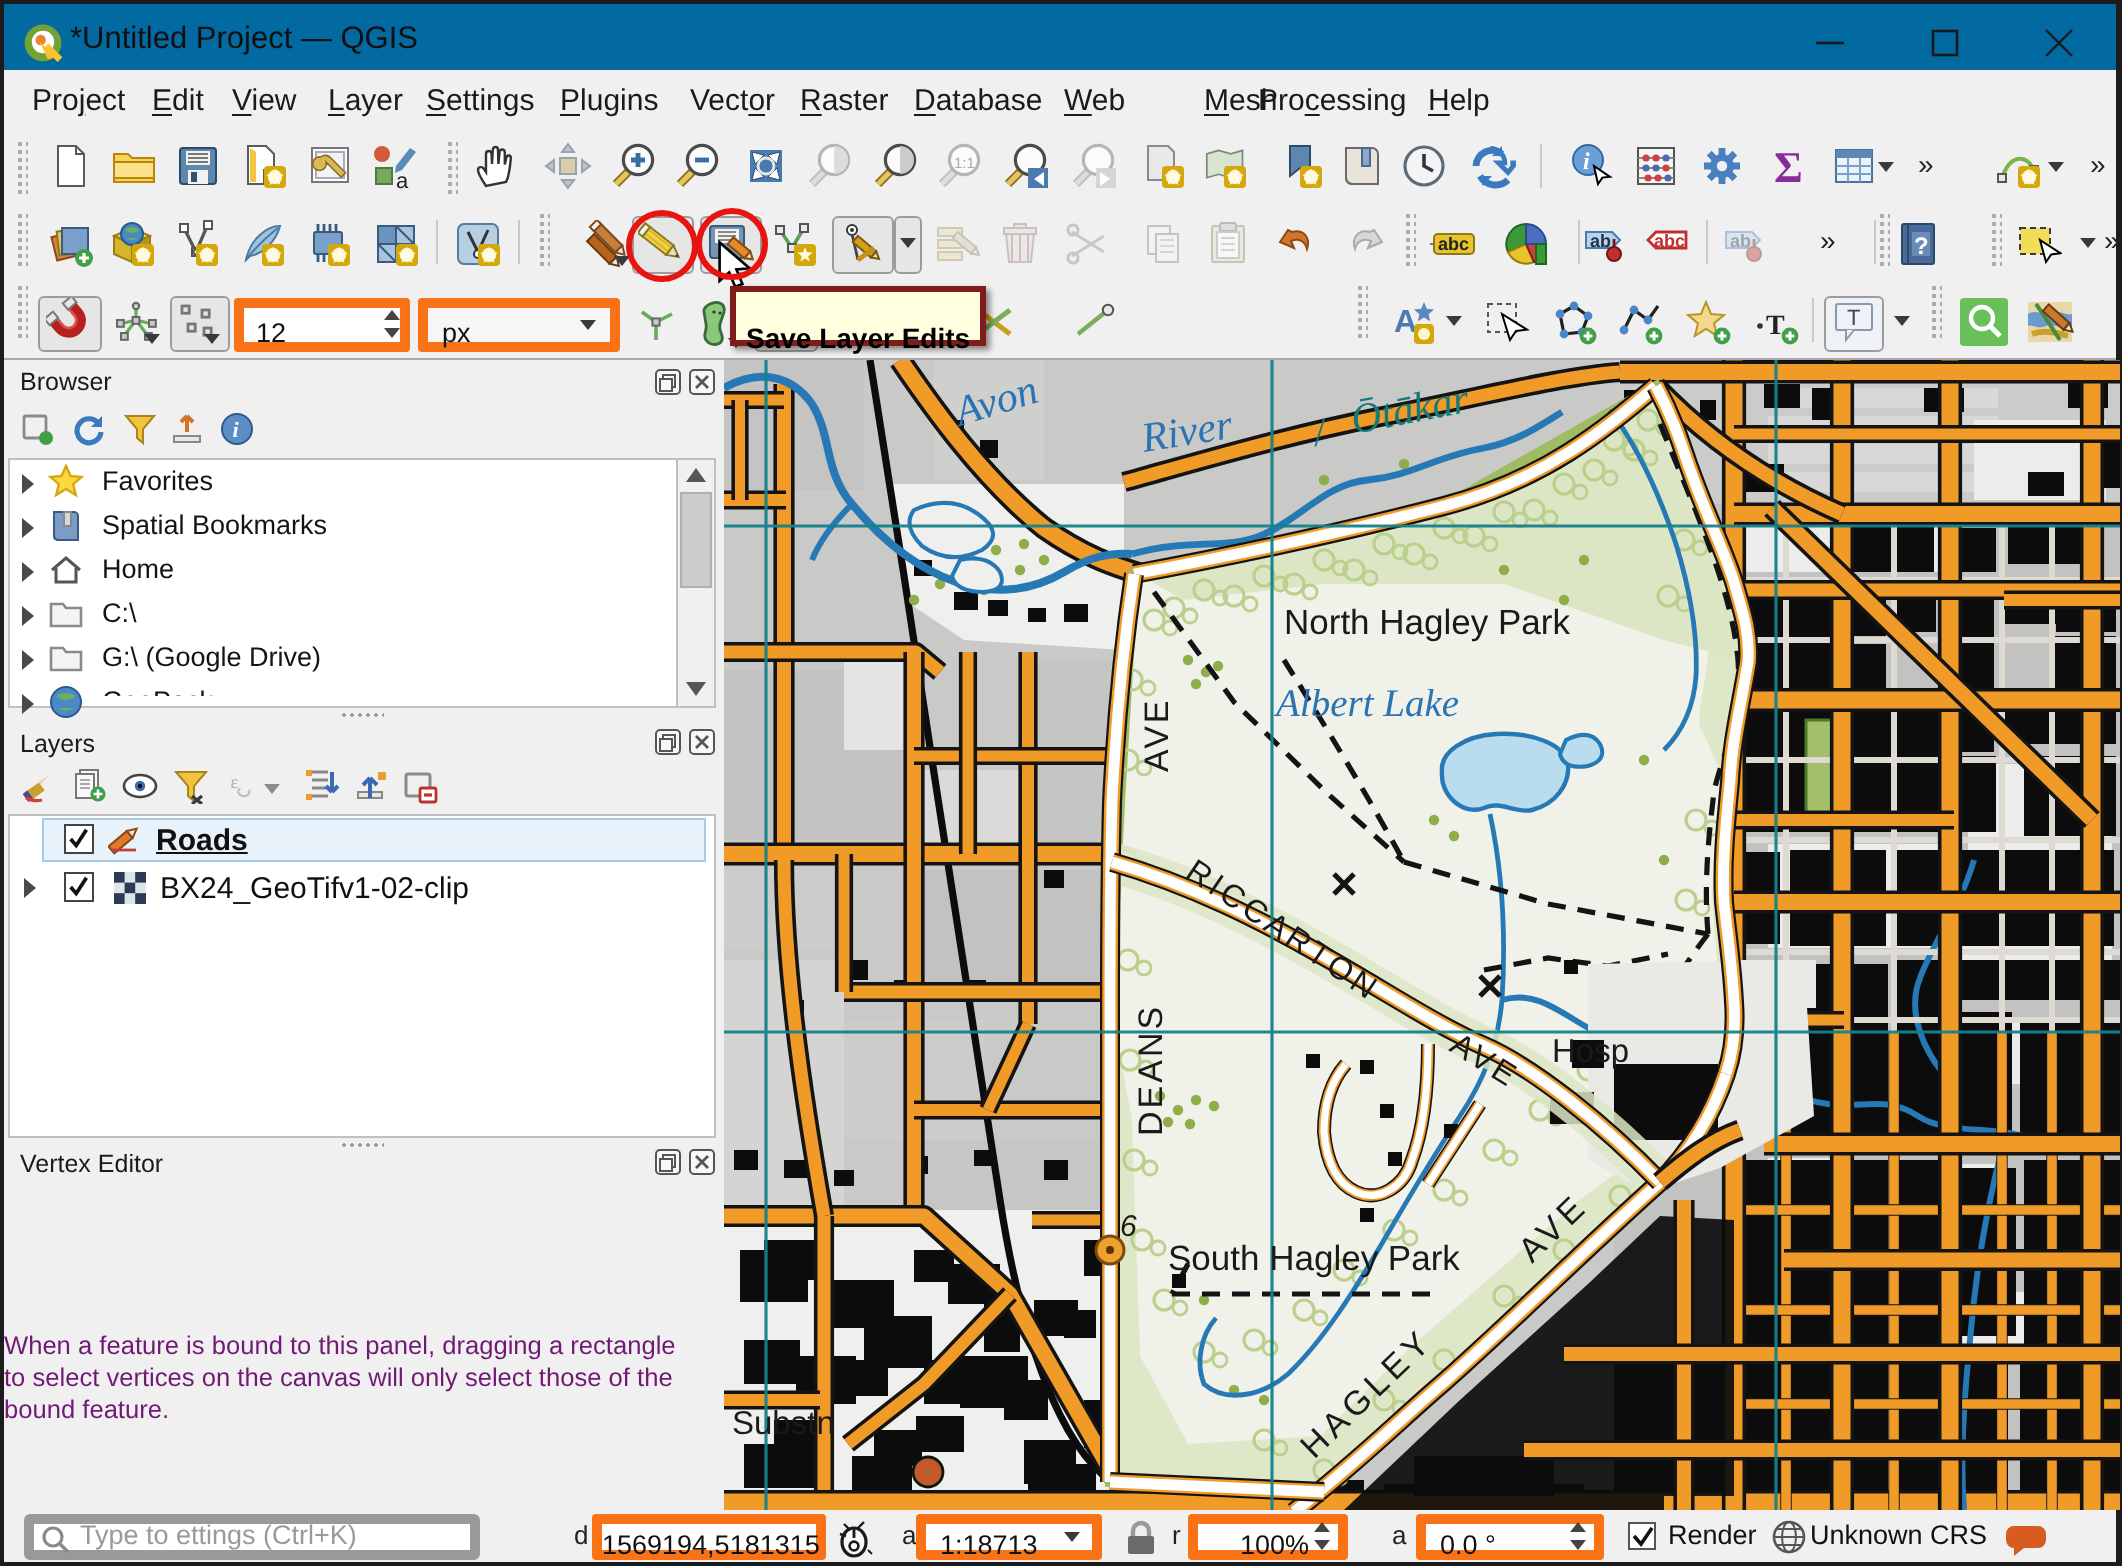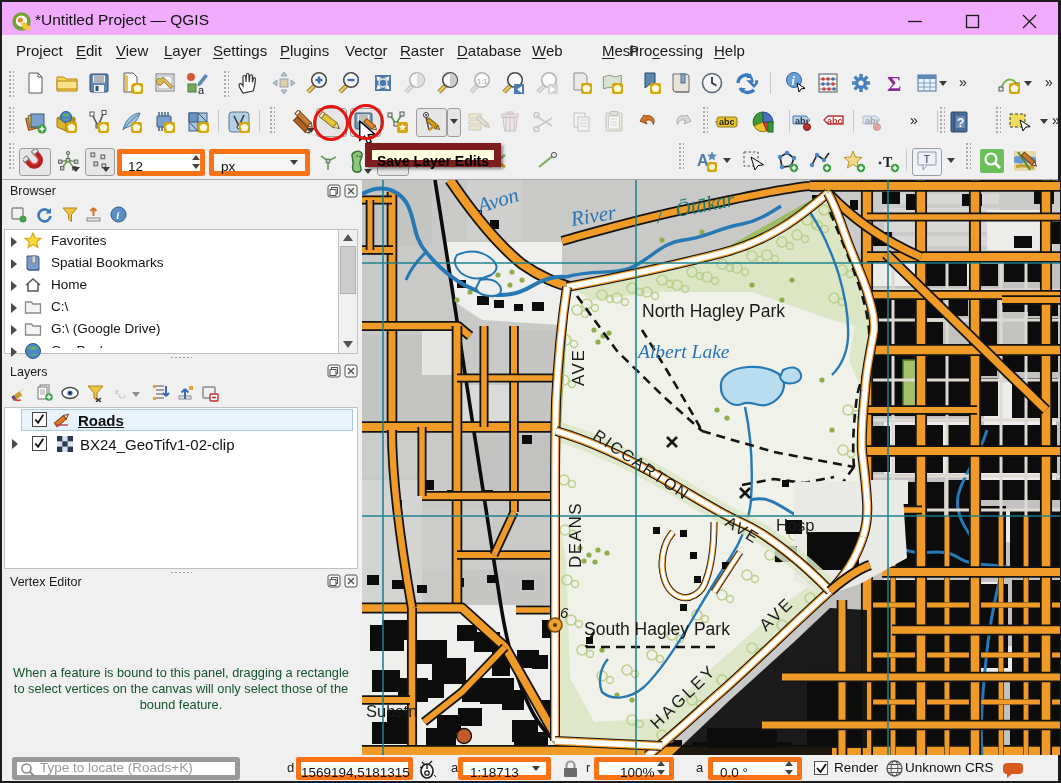--- a/index.html
+++ b/index.html
@@ -1,36 +1,36 @@
 <!DOCTYPE html>
 <html><head><meta charset="utf-8"><style>
 *{margin:0;padding:0;box-sizing:border-box}
 html,body{width:1061px;height:783px;overflow:hidden}
 body{font-family:"Liberation Sans",sans-serif;position:relative;background:#f0f0f0}
 .abs{position:absolute}
 #win{position:absolute;left:0;top:0;width:1061px;height:783px;border:2px solid #1c1c1c;border-right-width:3px;border-bottom-width:4px;background:#f0f0f0}
-#titlebar{position:absolute;left:0;top:0;width:1056px;height:33px;background:#f0abfc}
+#titlebar{position:absolute;left:0;top:0;width:1056px;height:33px;background:#0369a1}
 #title{position:absolute;left:33px;top:9px;font-size:15.5px;color:#111}
 #menubar{position:absolute;left:0;top:33px;width:1056px;height:31px;background:#f0f0f0}
 .menu{position:absolute;top:7px;font-size:15px;color:#1a1a1a}
 .menu u{text-decoration-thickness:1px;text-underline-offset:2px}
 #toolbars{position:absolute;left:0;top:64px;width:1056px;height:114px;background:#f0f0f0;border-bottom:1px solid #a8a8a8}
 .grip{position:absolute;width:6px;background-image:radial-gradient(#a9a9a9 1px,transparent 1.3px);background-size:4px 4px}
 .tsep{position:absolute;width:1px;background:#c9c9c9}
 .ddn{position:absolute;width:0;height:0;border-left:4px solid transparent;border-right:4px solid transparent;border-top:5px solid #3a3a3a}
 .tbtn{position:absolute;background:#e6e6e6;border:1px solid #9c9c9c;border-radius:3px}
 #dock{position:absolute;left:0;top:178px;width:359px;height:575px;background:#f0f0f0}
 .ptitle{position:absolute;font-size:12.5px;color:#1a1a1a}
 .white{background:#ffffff}
 .treerow{position:absolute;font-size:13.5px;color:#141414;left:49px}
 .arrow-r{position:absolute;width:0;height:0;border-top:5px solid transparent;border-bottom:5px solid transparent;border-left:6px solid #4a4a4a}
 #statusbar{position:absolute;left:0;top:753px;width:1056px;height:26px;background:#f0f0f0;font-size:13px;color:#1a1a1a}
 .sbox{position:absolute;background:#fff;border:5px solid #f97316;border-radius:2px;font-size:13.5px;color:#111}
 .spin{position:absolute;right:3px;width:0;height:0;border-left:4px solid transparent;border-right:4px solid transparent}
-#tooltip{position:absolute;left:363px;top:141px;height:24px;background:#ffffdf;border:7px solid #7f1d1d;box-shadow:2px 2px 3px rgba(0,0,0,0.45);font-size:14px;font-weight:bold;color:#000;line-height:22px;padding:0 5px;white-space:nowrap;z-index:60}
+#tooltip{position:absolute;left:363px;top:141px;height:24px;background:#ffffdf;border:3px solid #7f1d1d;box-shadow:2px 2px 3px rgba(0,0,0,0.45);font-size:14px;font-weight:bold;color:#000;line-height:22px;padding:12px 5px;white-space:nowrap;z-index:60}
 .redcirc{position:absolute;border:3.4px solid #e81410;border-radius:50%;z-index:55}
 </style></head><body>
 <div id="win">
 <div id="titlebar">
       <svg style="position:absolute;left:9px;top:9px" width="21" height="21" viewBox="0 0 21 21">
 <circle cx="10.5" cy="10.5" r="9.2" fill="#72a233"></circle>
 <circle cx="10.5" cy="10" r="5.6" fill="#fff"></circle>
 <circle cx="9.3" cy="9" r="2.6" fill="#e8862e"></circle>
 <path d="M9,10 L17.2,17.6 L12.8,18.6 Z" fill="#fbc12f"></path>
 <path d="M12,12 L19,18.8" stroke="#fbc12f" stroke-width="3.4"></path>
@@ -763,29 +763,29 @@
       <div class="ptitle" style="left:8px;top:395px">Vertex Editor</div>
       <svg style="position:absolute;left:325px;top:394px" width="14" height="14" viewBox="0 0 14 14">
         <rect x="1" y="1" width="12" height="12" rx="2" fill="#f8f8f8" stroke="#555"></rect>
         <rect x="4.5" y="3.5" width="6" height="6" fill="none" stroke="#555"></rect>
         <rect x="3" y="5.5" width="6" height="6" fill="#f8f8f8" stroke="#555"></rect>
       </svg>
       <svg style="position:absolute;left:342px;top:394px" width="14" height="14" viewBox="0 0 14 14">
         <rect x="1" y="1" width="12" height="12" rx="2" fill="#f8f8f8" stroke="#555"></rect>
         <path d="M4,4 l6,6 M10,4 l-6,6" stroke="#555" stroke-width="1.4"></path>
       </svg>
-      <div class="abs" style="left:0px;top:485px;width:358px;font-size:12.8px;color:#14532d;text-align:center;line-height:16px">When a feature is bound to this panel, dragging a rectangle<br>to select vertices on the canvas will only select those of the<br>bound feature.</div>
+      <div class="abs" style="left:0px;top:485px;width:358px;font-size:12.8px;color:#701a75;text-align:left;line-height:16px">When a feature is bound to this panel, dragging a rectangle<br>to select vertices on the canvas will only select those of the<br>bound feature.</div>
     </div>
     <div id="statusbar">
       <div class="sbox" style="left:10px;top:2px;width:228px;height:23px;border-radius:3px;border-color:#999"></div>
       <svg style="position:absolute;left:18px;top:7px" width="15" height="15" viewBox="0 0 15 15">
         <circle cx="6.5" cy="6.5" r="4.5" fill="none" stroke="#8a8a8a" stroke-width="1.6"></circle>
         <path d="M10,10 l4,4" stroke="#8a8a8a" stroke-width="1.8"></path>
       </svg>
-      <div class="abs" style="left:38px;top:5px;font-size:13.5px;color:#9a9a9a">Type to locate (Roads+K)</div>
+      <div class="abs" style="left:38px;top:5px;font-size:13.5px;color:#9a9a9a">Type to ettings (Ctrl+K)</div>
       <div class="abs" style="left:285px;top:5px;font-size:13px;color:#222">d</div>
       <div class="sbox" style="left:294px;top:2px;width:117px;height:23px;line-height:21px;text-align:center">1569194,5181315</div>
       <svg style="position:absolute;left:416px;top:4px" width="19" height="20" viewBox="0 0 19 20">
         <ellipse cx="9" cy="12" rx="6" ry="7" fill="#f8f8f8" stroke="#1a1a1a" stroke-width="1.6"></ellipse>
         <path d="M9,5 v5" stroke="#1a1a1a" stroke-width="1.4"></path>
         <path d="M4,3 l3,3 M14,2 l-3,3 M2,8 l3,1" stroke="#1a1a1a" stroke-width="1.2"></path>
         <circle cx="9" cy="14" r="2.2" fill="#fff" stroke="#1a1a1a" stroke-width="1.3"></circle>
         <path d="M16,16 l2,2" stroke="#1a1a1a"></path>
       </svg>
       <div class="abs" style="left:449px;top:5px;font-size:13px;color:#222">a</div>

